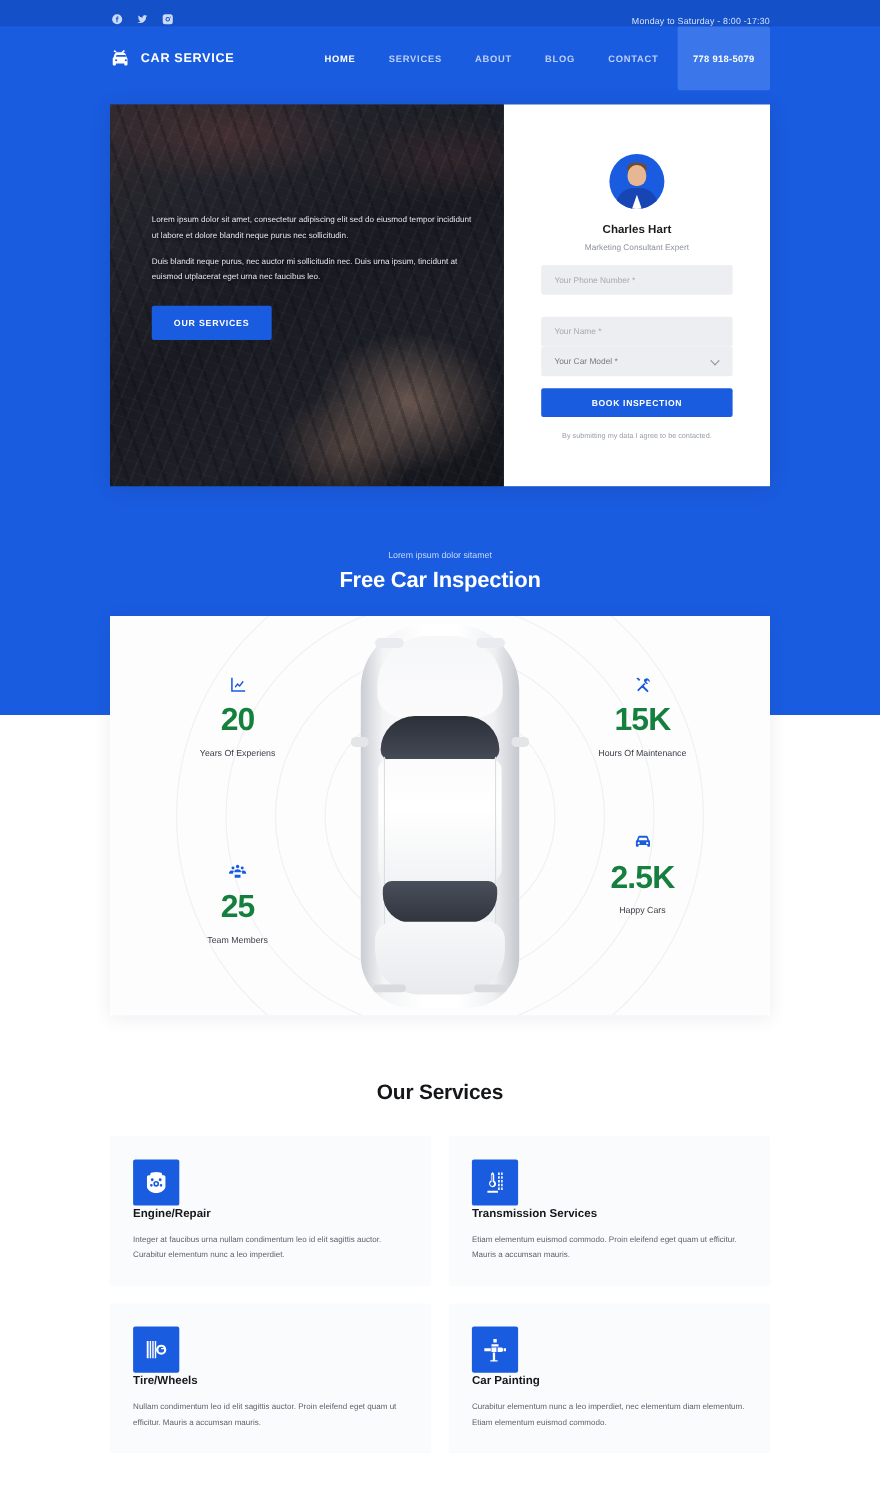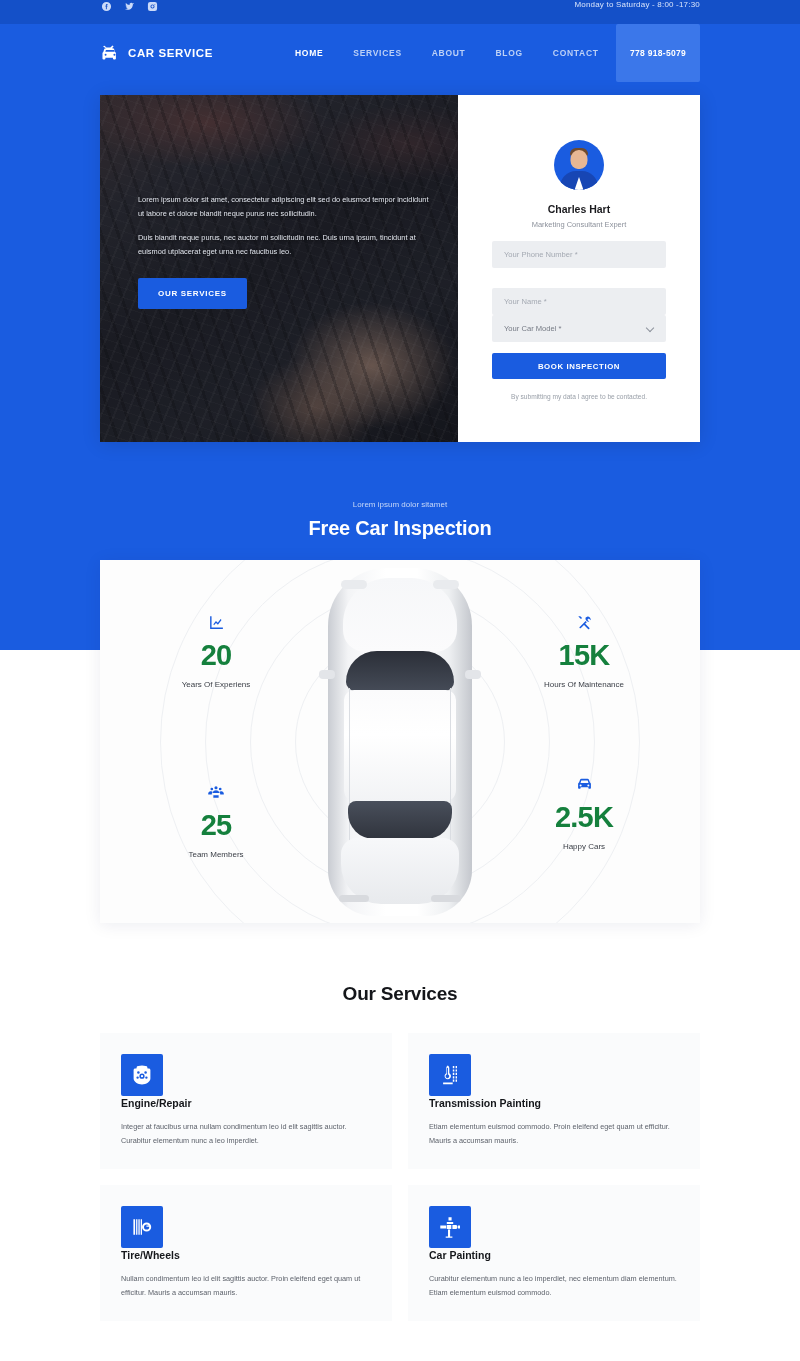--- a/index.html
+++ b/index.html
@@ -19,21 +19,21 @@
     background: #1a5ce0;
   }
   .topbar-strip {
     position: absolute; left: 0; top: 0; width: 800px; height: 24px;
     background: #1450c8;
   }
 
   
   .topbar {
     position: absolute; left: 0; top: 0; width: 800px; height: 24px;
-    display: flex; align-items: flex-start; justify-content: space-between;
+    display: flex; align-items: flex-end; justify-content: space-between;
     padding: 0 100px;
   }
   .socials { display: flex; align-items: center; gap: 10px; }
   .social-ico {
     width: 13px; height: 13px; display: flex; align-items: center; justify-content: center;
     color: #c8d8f8;
   }
   .social-ico svg { width: 11px; height: 11px; display: block; fill: #cbdaf9; }
   .hours {
     font-size: 8px; color: #d7e3fb; letter-spacing: .2px; white-space: nowrap;
@@ -239,21 +239,21 @@
   .stat-icon { height: 20px; display: flex; align-items: center; justify-content: center; }
   .stat-icon svg { display: block; fill: #1a5ce0; }
   .stat-num {
     font-size: 29px; font-weight: 700; color: #15803d; line-height: 1; margin-top: 9px;
     letter-spacing: -.8px;
   }
   .stat-label { font-size: 8px; color: #3a3e46; margin-top: 10px; }
   .stat.s1 { left: 146px; top: 612px; }
   .stat.s2 { left: 514px; top: 612px; }
   .stat.s3 { left: 146px; top: 782px; }
-  .stat.s4 { left: 514px; top: 774px; }
+  .stat.s4 { left: 514px; top: 755px; }
 
   
   .services-title {
     position: absolute; top: 983px; left: 0; width: 800px; text-align: center;
     font-size: 19px; font-weight: 700; color: #14161a; letter-spacing: -.2px;
   }
   .svc-grid {
     position: absolute; left: 100px; top: 1033px; width: 600px;
     display: grid; grid-template-columns: 292px 292px; grid-gap: 16px;
   }
@@ -429,21 +429,21 @@
       <div class="svc-name">Engine/Repair</div>
       <div class="svc-desc">Integer at faucibus urna nullam condimentum leo id elit sagittis auctor. Curabitur elementum nunc a leo imperdiet.</div>
     </div>
 
     <div class="svc-card">
       <div class="svc-icon">
         <svg width="24" height="24" viewBox="0 0 24 24">
             <path d="M9 2.6c1.3 0 2.3 1 2.3 2.3v5.4c1 .5 1.7 1.6 1.7 2.8 0 1.8-1.4 3.2-3.2 3.2S6.6 14.9 6.6 13c0-1.2.7-2.3 1.7-2.8V4.9c0-1.3 1-2.3 2.3-2.3H9zm.8 2.1a.9.9 0 0 0-.9.9v5.9l-.6.3a1.8 1.8 0 1 0 2.2 0l-.6-.3V5.6a.9.9 0 0 0-.1-.9zM14.8 3h1.5v2.2h-1.5V3zm2.8 0H19v2.2h-1.4V3zm-2.8 3.4h1.5v2.2h-1.5V6.4zm2.8 0H19v2.2h-1.4V6.4zm-2.8 3.4h1.5V12h-1.5V9.8zm2.8 0H19V12h-1.4V9.8zm-2.8 3.4h1.5v2.2h-1.5v-2.2zm2.8 0H19v2.2h-1.4v-2.2zm-2.8 3.4h1.5v2.2h-1.5v-2.2zm2.8 0H19v2.2h-1.4v-2.2zM5.1 19.4h9.6v1.9H5.1v-1.9z"></path>
           </svg>
       </div>
-      <div class="svc-name">Transmission Painting</div>
+      <div class="svc-name">Transmission Services</div>
       <div class="svc-desc">Etiam elementum euismod commodo. Proin eleifend eget quam ut efficitur. Mauris a accumsan mauris.</div>
     </div>
 
     <div class="svc-card">
       <div class="svc-icon">
         <svg width="24" height="24" viewBox="0 0 24 24">
             <path d="M3.4 4.2h1.7v15.6H3.4V4.2zm2.7 0h1.3v15.6H6.1V4.2zm2.3 0h1.3v15.6H8.4V4.2zm2.3 0H12v15.6h-1.3V4.2zM16.6 7.4a4.6 4.6 0 1 1 0 9.2 4.6 4.6 0 0 1 0-9.2zm0 2a2.6 2.6 0 1 0 0 5.2 2.6 2.6 0 0 0 0-5.2zm-.2 1.1h2.9v1.2h-2.9v-1.2z"></path>
           </svg>
       </div>
       <div class="svc-name">Tire/Wheels</div>

